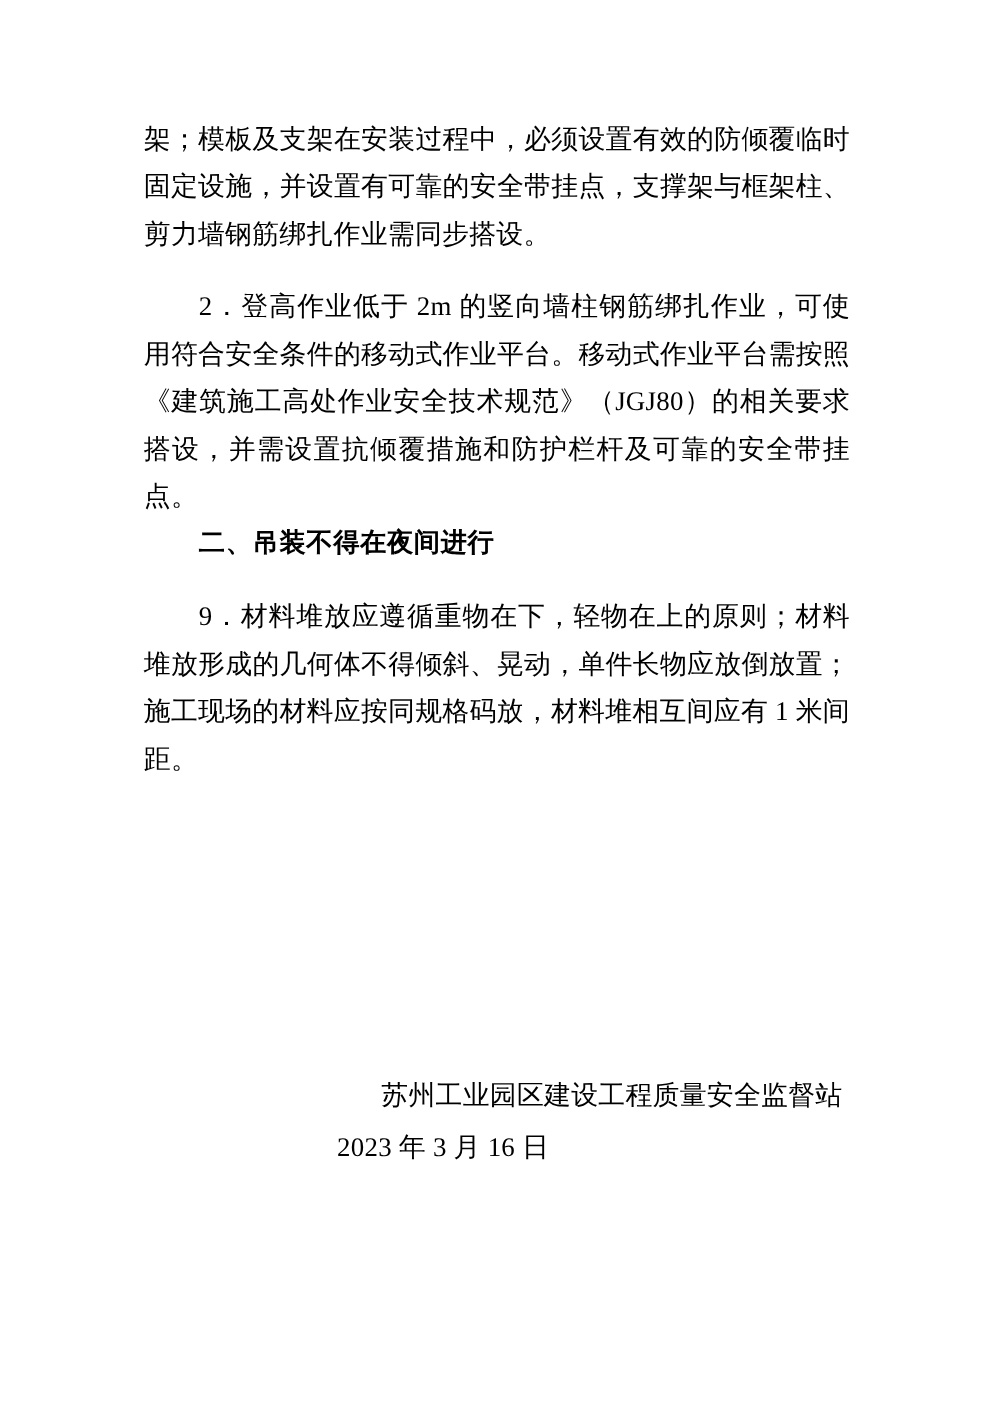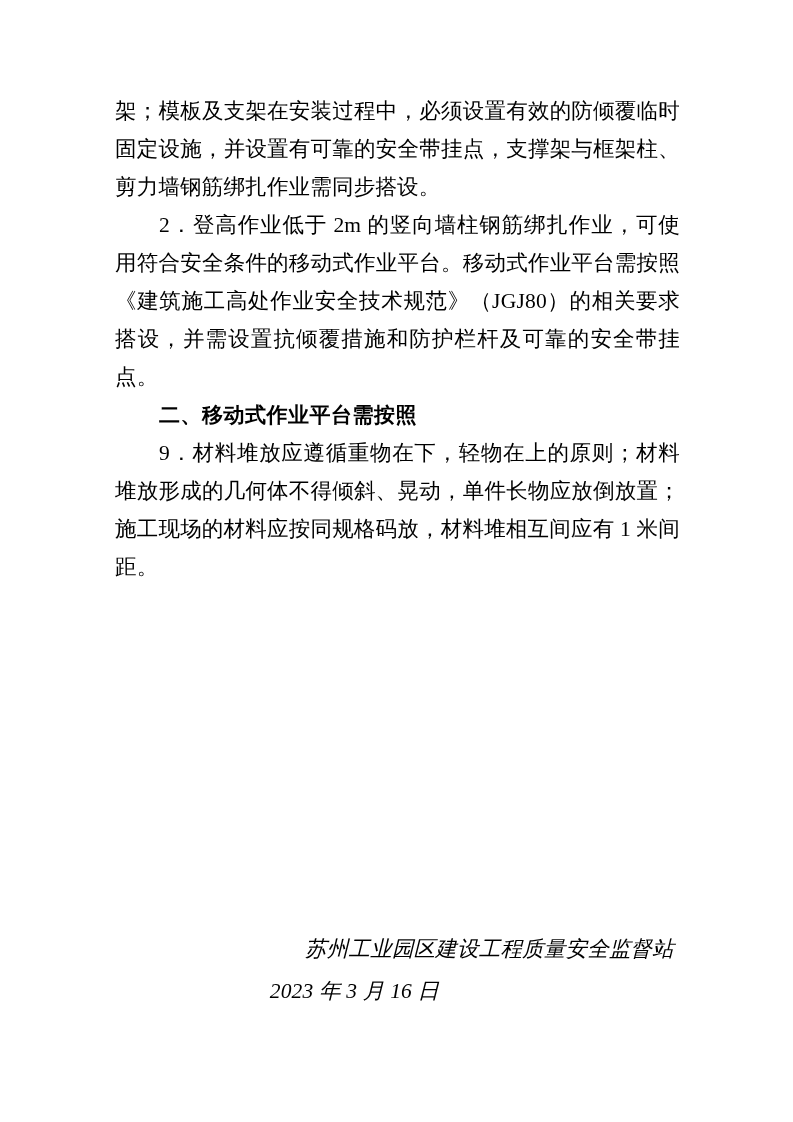--- a/index.html
+++ b/index.html
@@ -32,34 +32,34 @@
   p {
     margin: 0;
     font-size: 21.5px;
     line-height: 38px;
     letter-spacing: 0.2px;
     text-align: justify;
     text-justify: inter-ideograph;
   }
   .indent {
     text-indent: 44px;
+    margin-top: 20px;
   }
   .heading {
     font-weight: bold;
     text-indent: 44px;
     font-family: "Liberation Sans", "DejaVu Sans", sans-serif;
     font-size: 21px;
     letter-spacing: 0.5px;
   }
   .signature-block {
     position: absolute;
     left: 115px;
-    top: 928px;
+    top: 855px;
     width: 565px;
-    font-style: italic;
   }
   .sig-line {
     margin: 0;
     font-size: 21.5px;
     line-height: 42px;
     text-align: right;
     padding-right: 6px;
   }
   .sig-date {
     margin: 0;
@@ -70,21 +70,21 @@
   }
 </style>
 </head>
 <body>
 
 <div class="page">
 
   <div class="content">
     <p class="plain">架；模板及支架在安装过程中，必须设置有效的防倾覆临时固定设施，并设置有可靠的安全带挂点，支撑架与框架柱、剪力墙钢筋绑扎作业需同步搭设。</p>
     <p class="indent">2．登高作业低于 2m 的竖向墙柱钢筋绑扎作业，可使用符合安全条件的移动式作业平台。移动式作业平台需按照《建筑施工高处作业安全技术规范》（JGJ80）的相关要求搭设，并需设置抗倾覆措施和防护栏杆及可靠的安全带挂点。</p>
-    <p class="heading">二、移动式作业平台需按照</p>
+    <p class="heading">二、吊装不得在夜间进行</p>
     <p class="indent">9．材料堆放应遵循重物在下，轻物在上的原则；材料堆放形成的几何体不得倾斜、晃动，单件长物应放倒放置；施工现场的材料应按同规格码放，材料堆相互间应有 1 米间距。</p>
   </div>
 
   <div class="signature-block">
     <p class="sig-line">苏州工业园区建设工程质量安全监督站</p>
     <p class="sig-date">2023 年 3 月 16 日</p>
   </div>
 
 </div>
 

